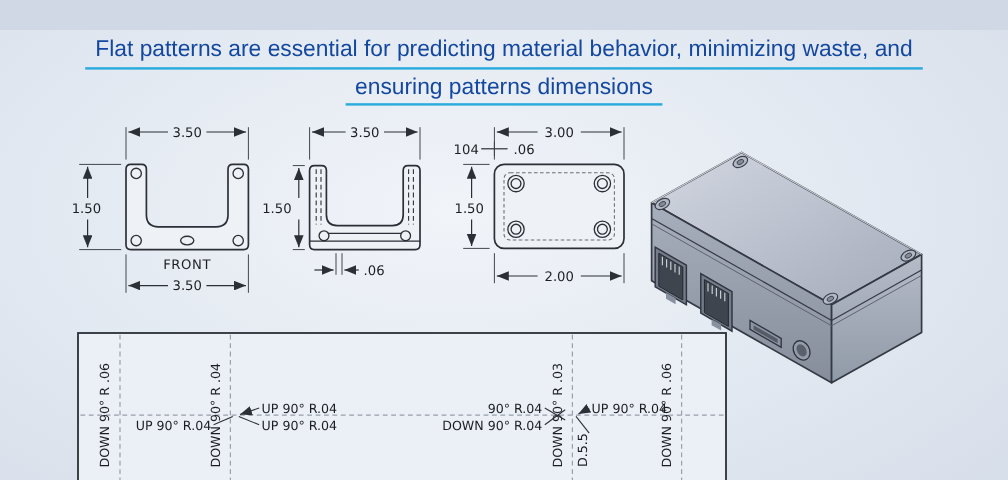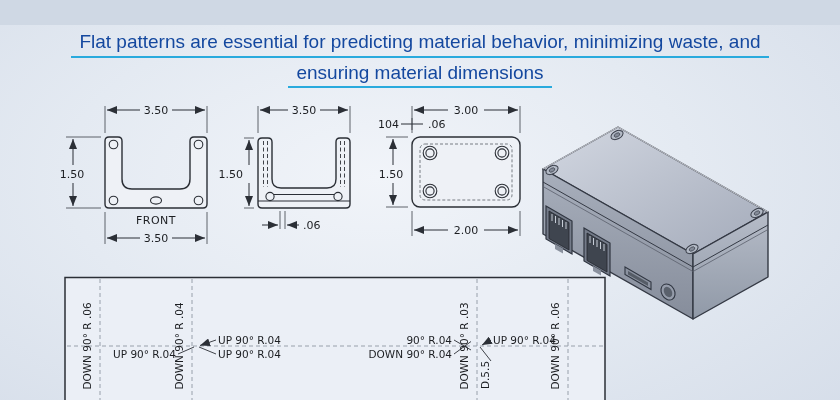--- a/index.html
+++ b/index.html
@@ -34,21 +34,21 @@
   .fp{fill:#ebeff6;stroke:#2b2f36;stroke-width:1.5;}
   .boxline{stroke:#343944;stroke-width:1.3;fill:none;stroke-linejoin:round;}
 </style>
 </head>
 <body>
 
 <div class="stage">
 
   <div class="title-wrap">
     <span class="title-line">Flat patterns are essential for predicting material behavior, minimizing waste, and</span>
-    <span class="title-line">ensuring material dimensions</span>
+    <span class="title-line">ensuring patterns dimensions</span>
   </div>
 
   <svg class="drawing" width="840" height="400" viewBox="0 0 840 400">
     <defs>
       <marker id="arr" markerWidth="11" markerHeight="8" refX="10" refY="4" orient="auto" markerUnits="userSpaceOnUse">
         <path d="M0,0 L10,4 L0,8 Z" fill="#2b2f36"></path>
       </marker>
       <linearGradient id="gTop" x1="0" y1="0" x2="1" y2="1">
         <stop offset="0" stop-color="#d2d7e1"></stop>
           <stop offset="1" stop-color="#a4abba"></stop>

